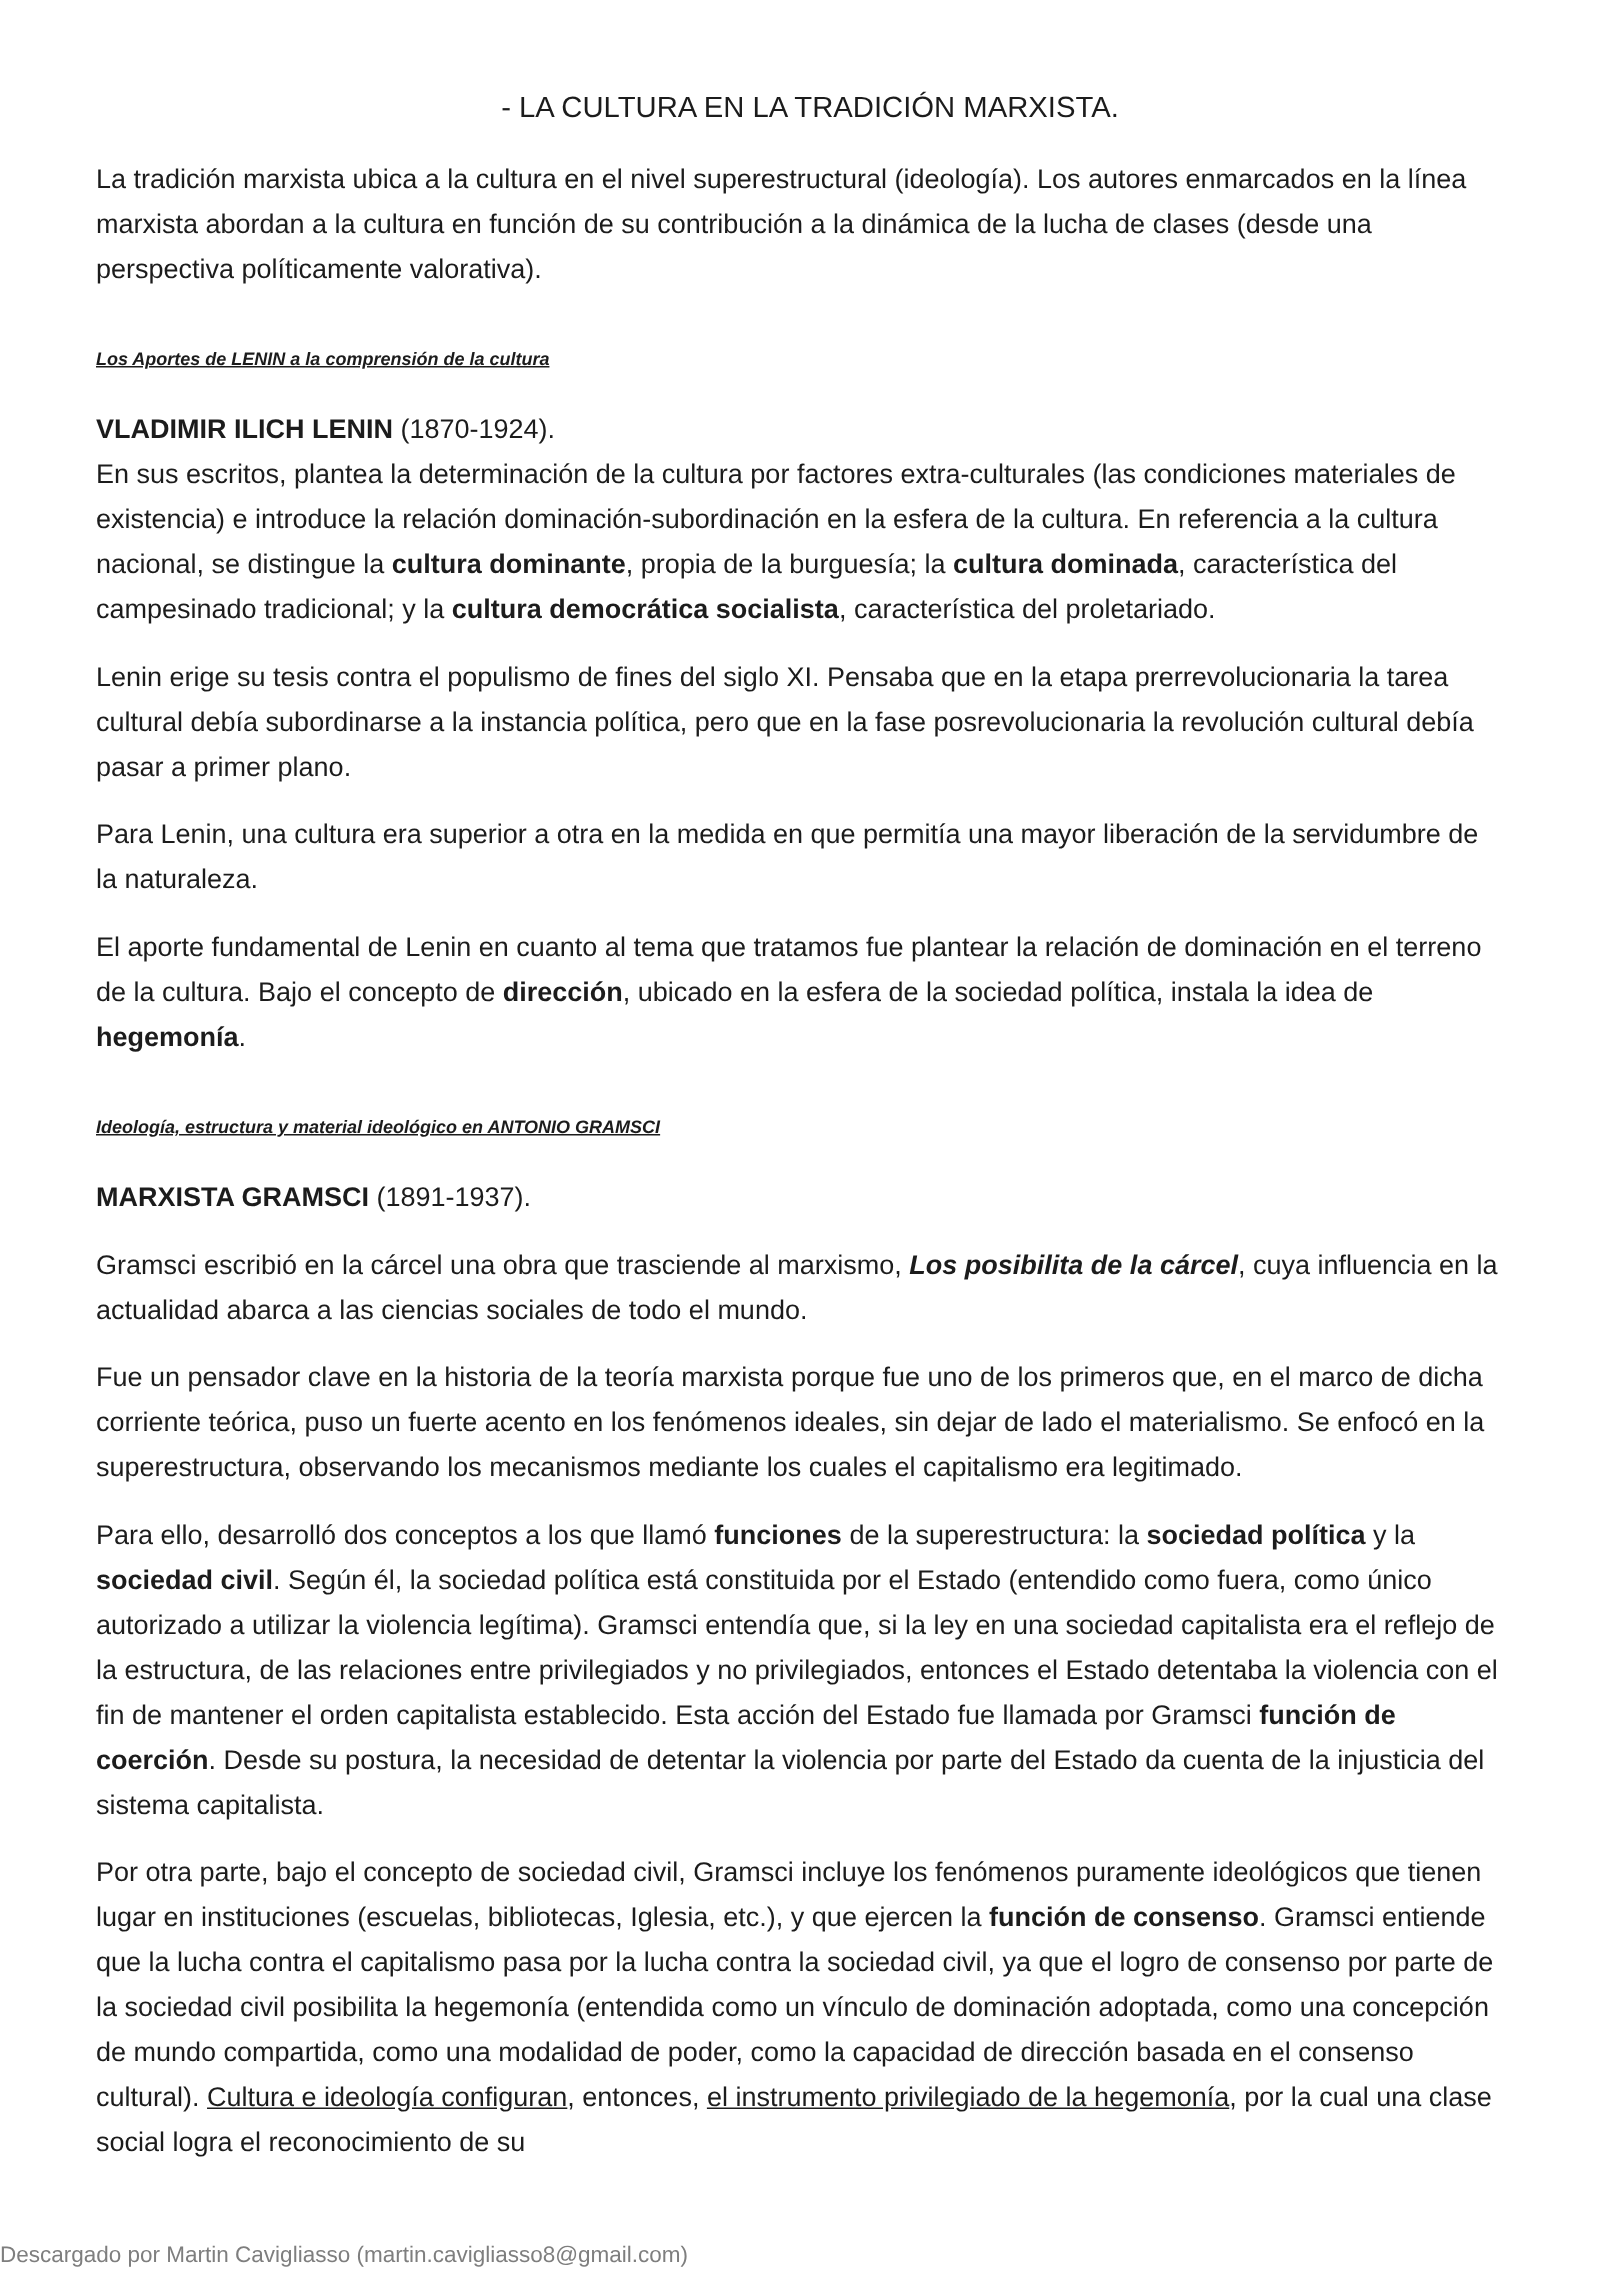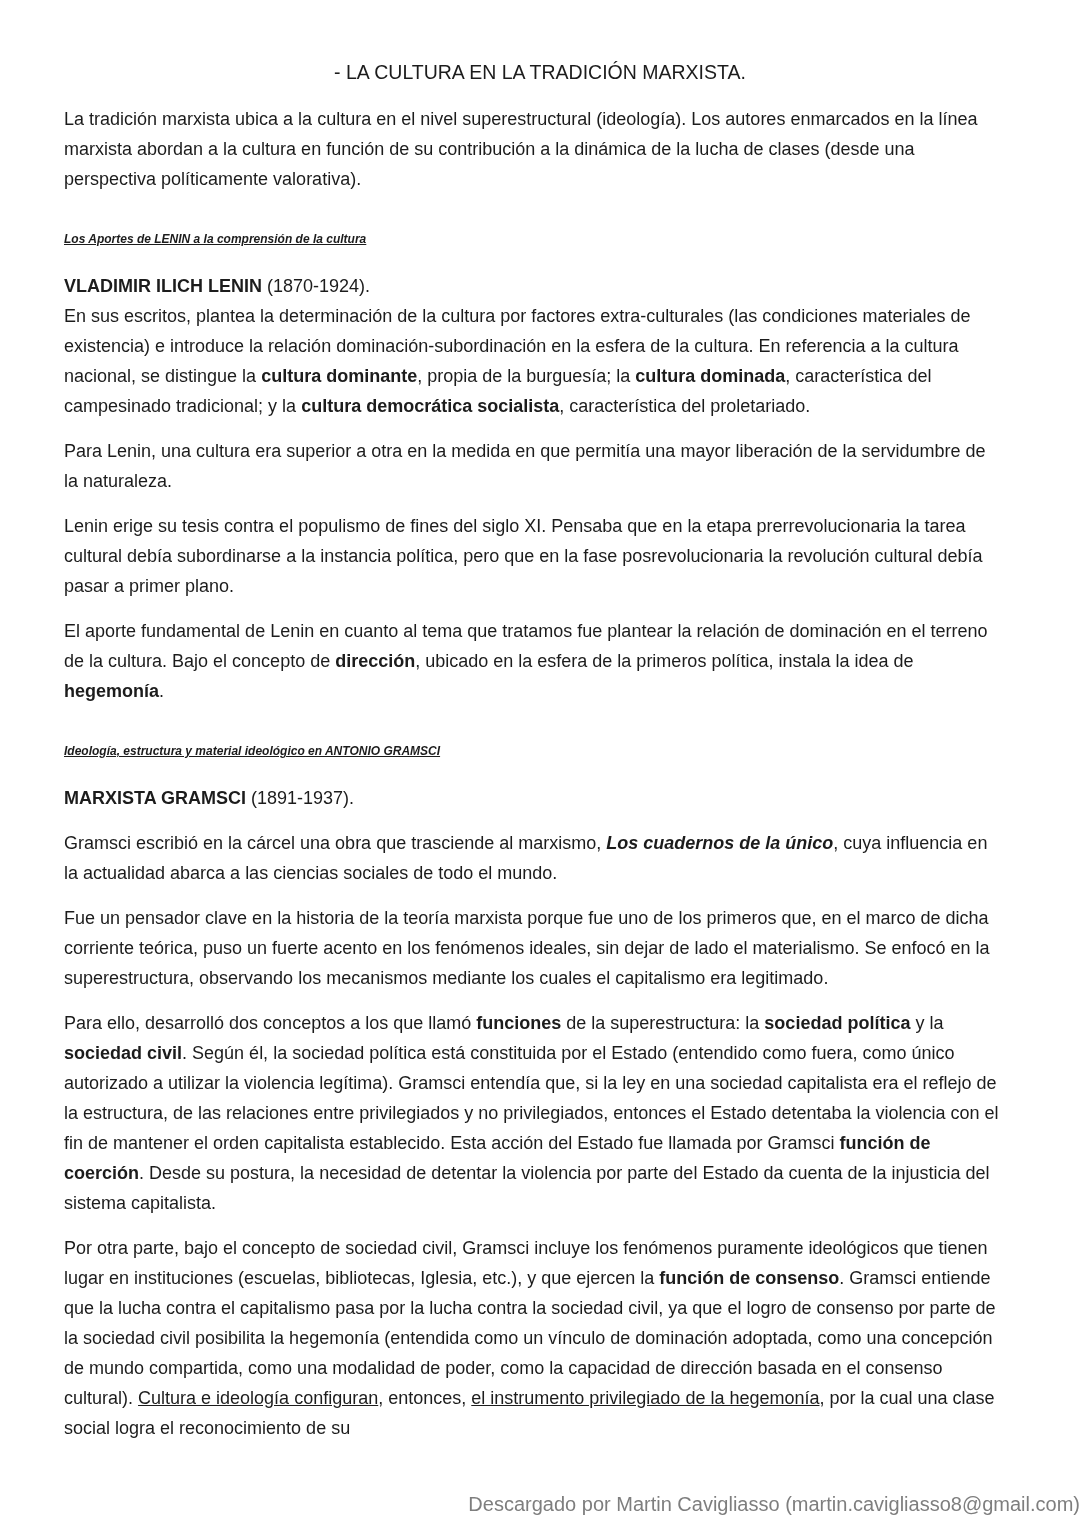--- a/index.html
+++ b/index.html
@@ -34,41 +34,41 @@
     margin: 30px 0 17px 0;
   }
   .b { font-weight: bold; }
   .i { font-style: italic; }
   .u { text-decoration: underline; }
   .footer {
     position: absolute;
     left: 0;
     right: 0;
     bottom: 13px;
-    text-align: right;
+    text-align: left;
     color: #7e7e7e;
-    font-size: 20px;
+    font-size: 15px;
     line-height: 20px;
   }
 </style>
 </head>
 <body>
 
 <div class="page">
   <main class="content">
       <p class="doc-title"><span>- LA CULTURA EN LA TRADICIÓN MARXISTA.</span></p>
       <p class="doc-p"><span>La tradición marxista ubica a la cultura en el nivel superestructural (ideología). Los autores enmarcados en la línea marxista abordan a la cultura en función de su contribución a la dinámica de la lucha de clases (desde una perspectiva políticamente valorativa).</span></p>
       <h2 class="doc-heading"><span>Los Aportes de LENIN a la comprensión de la cultura</span></h2>
       <p class="doc-p"><span class="b">VLADIMIR ILICH LENIN</span><span> (1870-1924).</span><br><span>En sus escritos, plantea la determinación de la cultura por factores extra-culturales (las condiciones materiales de existencia) e introduce la relación dominación-subordinación en la esfera de la cultura. En referencia a la cultura nacional, se distingue la </span><span class="b">cultura dominante</span><span>, propia de la burguesía; la </span><span class="b">cultura dominada</span><span>, característica del campesinado tradicional; y la </span><span class="b">cultura democrática socialista</span><span>, característica del proletariado.</span></p>
+      <p class="doc-p"><span>Lenin erige su tesis contra el populismo de fines del siglo XI. Pensaba que en la etapa prerrevolucionaria la tarea cultural debía subordinarse a la instancia política, pero que en la fase posrevolucionaria la revolución cultural debía pasar a primer plano.</span></p>
       <p class="doc-p"><span>Para Lenin, una cultura era superior a otra en la medida en que permitía una mayor liberación de la servidumbre de la naturaleza.</span></p>
-      <p class="doc-p"><span>Lenin erige su tesis contra el populismo de fines del siglo XI. Pensaba que en la etapa prerrevolucionaria la tarea cultural debía subordinarse a la instancia política, pero que en la fase posrevolucionaria la revolución cultural debía pasar a primer plano.</span></p>
-      <p class="doc-p"><span>El aporte fundamental de Lenin en cuanto al tema que tratamos fue plantear la relación de dominación en el terreno de la cultura. Bajo el concepto de </span><span class="b">dirección</span><span>, ubicado en la esfera de la primeros política, instala la idea de </span><span class="b">hegemonía</span><span>.</span></p>
+      <p class="doc-p"><span>El aporte fundamental de Lenin en cuanto al tema que tratamos fue plantear la relación de dominación en el terreno de la cultura. Bajo el concepto de </span><span class="b">dirección</span><span>, ubicado en la esfera de la sociedad política, instala la idea de </span><span class="b">hegemonía</span><span>.</span></p>
       <h2 class="doc-heading"><span>Ideología, estructura y material ideológico en ANTONIO GRAMSCI</span></h2>
       <p class="doc-p"><span class="b">MARXISTA GRAMSCI</span><span> (1891-1937).</span></p>
-      <p class="doc-p"><span>Gramsci escribió en la cárcel una obra que trasciende al marxismo, </span><span class="b i">Los cuadernos de la único</span><span>, cuya influencia en la actualidad abarca a las ciencias sociales de todo el mundo.</span></p>
+      <p class="doc-p"><span>Gramsci escribió en la cárcel una obra que trasciende al marxismo, </span><span class="b i">Los posibilita de la cárcel</span><span>, cuya influencia en la actualidad abarca a las ciencias sociales de todo el mundo.</span></p>
       <p class="doc-p"><span>Fue un pensador clave en la historia de la teoría marxista porque fue uno de los primeros que, en el marco de dicha corriente teórica, puso un fuerte acento en los fenómenos ideales, sin dejar de lado el materialismo. Se enfocó en la superestructura, observando los mecanismos mediante los cuales el capitalismo era legitimado.</span></p>
       <p class="doc-p"><span>Para ello, desarrolló dos conceptos a los que llamó </span><span class="b">funciones</span><span> de la superestructura: la </span><span class="b">sociedad política</span><span> y la </span><span class="b">sociedad civil</span><span>. Según él, la sociedad política está constituida por el Estado (entendido como fuera, como único autorizado a utilizar la violencia legítima). Gramsci entendía que, si la ley en una sociedad capitalista era el reflejo de la estructura, de las relaciones entre privilegiados y no privilegiados, entonces el Estado detentaba la violencia con el fin de mantener el orden capitalista establecido. Esta acción del Estado fue llamada por Gramsci </span><span class="b">función de coerción</span><span>. Desde su postura, la necesidad de detentar la violencia por parte del Estado da cuenta de la injusticia del sistema capitalista.</span></p>
       <p class="doc-p"><span>Por otra parte, bajo el concepto de sociedad civil, Gramsci incluye los fenómenos puramente ideológicos que tienen lugar en instituciones (escuelas, bibliotecas, Iglesia, etc.), y que ejercen la </span><span class="b">función de consenso</span><span>. Gramsci entiende que la lucha contra el capitalismo pasa por la lucha contra la sociedad civil, ya que el logro de consenso por parte de la sociedad civil posibilita la hegemonía (entendida como un vínculo de dominación adoptada, como una concepción de mundo compartida, como una modalidad de poder, como la capacidad de dirección basada en el consenso cultural). </span><span class="u">Cultura e ideología configuran</span><span>, entonces, </span><span class="u">el instrumento privilegiado de la hegemonía</span><span>, por la cual una clase social logra el reconocimiento de su</span></p>
     </main>
   <footer class="footer">
     <span>Descargado por Martin Cavigliasso (martin.cavigliasso8@gmail.com)</span>
   </footer>
 </div>
 
 </body></html>

